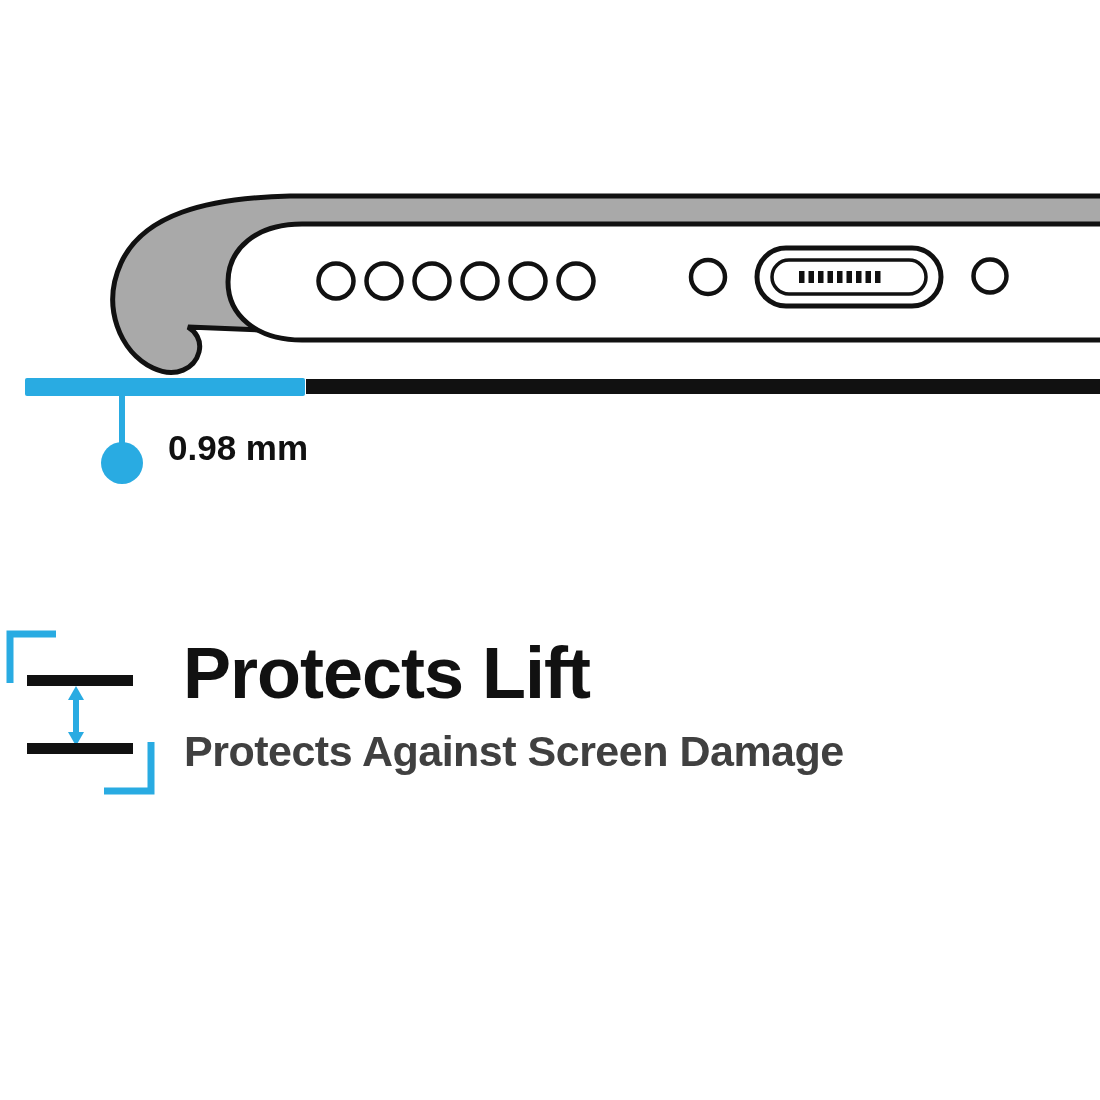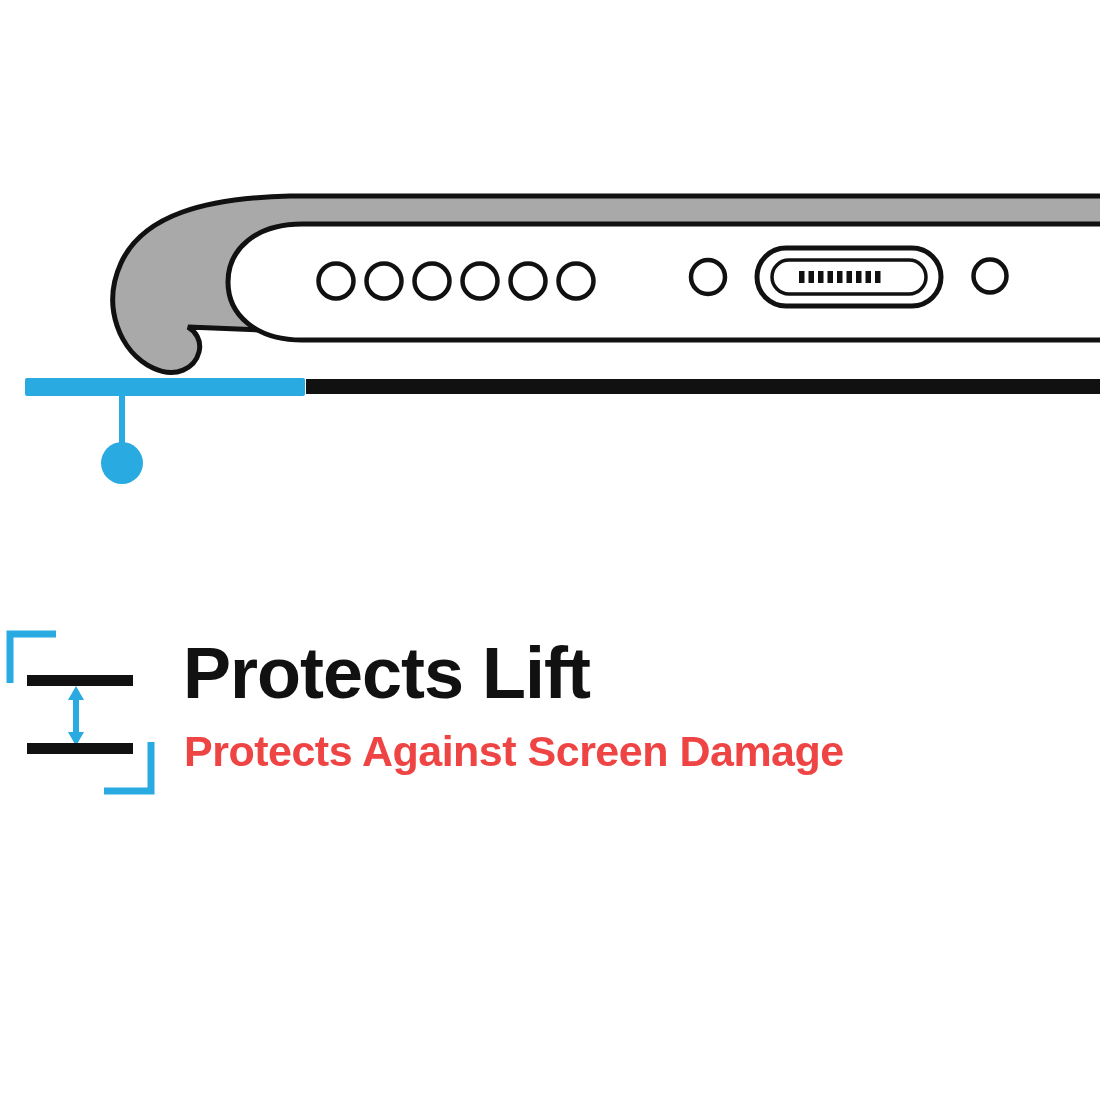--- a/index.html
+++ b/index.html
@@ -30,21 +30,21 @@
   }
   #feature-title{
     left:183px;top:636px;
     font-size:72px;font-weight:bold;
     letter-spacing:-1px;line-height:1.05;
   }
   #feature-subtitle{
     left:184px;top:728px;
     font-size:43px;font-weight:600;
     letter-spacing:-0.5px;line-height:1.1;
-    color:#ef4444;
+    color:#404040;
   }
 </style>
 </head>
 <body>
 
 <div id="stage">
 
   <svg class="abs" style="left:0;top:0;" width="1100" height="560" viewBox="0 0 1100 560">
 
     <path class="case" stroke-width="5" d="M 1112 196 L 290 196
@@ -90,20 +90,21 @@
 
     <rect class="accent-fill" x="25" y="378" width="280" height="18" rx="2"></rect>
     <rect class="ink-fill" x="306" y="379" width="806" height="15"></rect>
 
     <g>
       <rect class="accent-fill" x="119" y="396" width="6" height="52"></rect>
       <circle class="accent-fill" cx="122" cy="463" r="21"></circle>
     </g>
   </svg>
 
+  <div class="abs" id="measurement-label">0.98 mm</div>
 
   <svg class="abs" style="left:0;top:622px;" width="175" height="185" viewBox="0 0 175 185">
     <polyline class="accent-stroke" stroke-width="7" points="56,12 10,12 10,61"></polyline>
     <rect class="ink-fill" x="27" y="53" width="106" height="11"></rect>
     <g>
       <line class="accent-stroke" stroke-width="6" x1="76" y1="74" x2="76" y2="114"></line>
       <polygon class="accent-fill" points="76,64 68,78 84,78"></polygon>
       <polygon class="accent-fill" points="76,124 68,110 84,110"></polygon>
     </g>
     <rect class="ink-fill" x="27" y="121" width="106" height="11"></rect>

